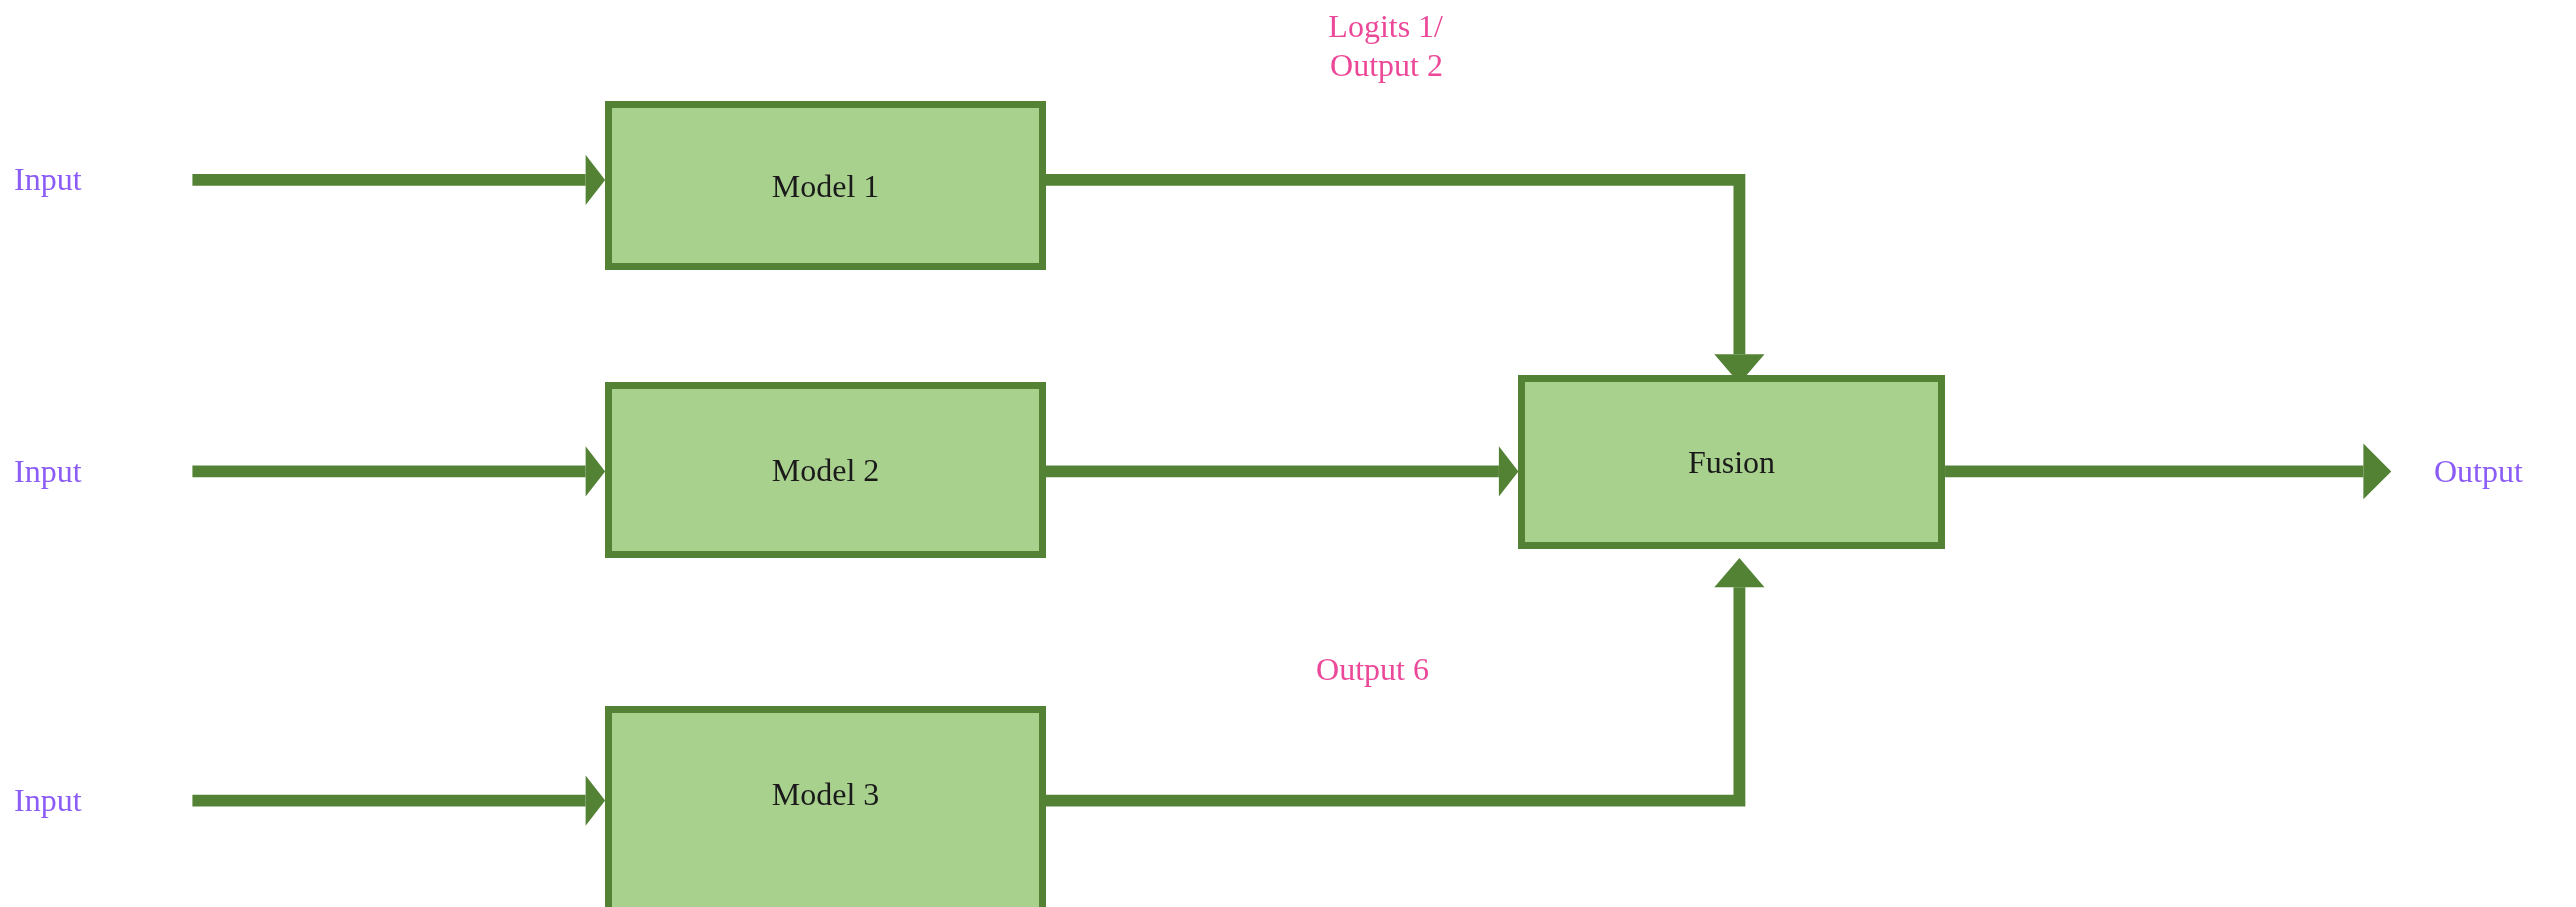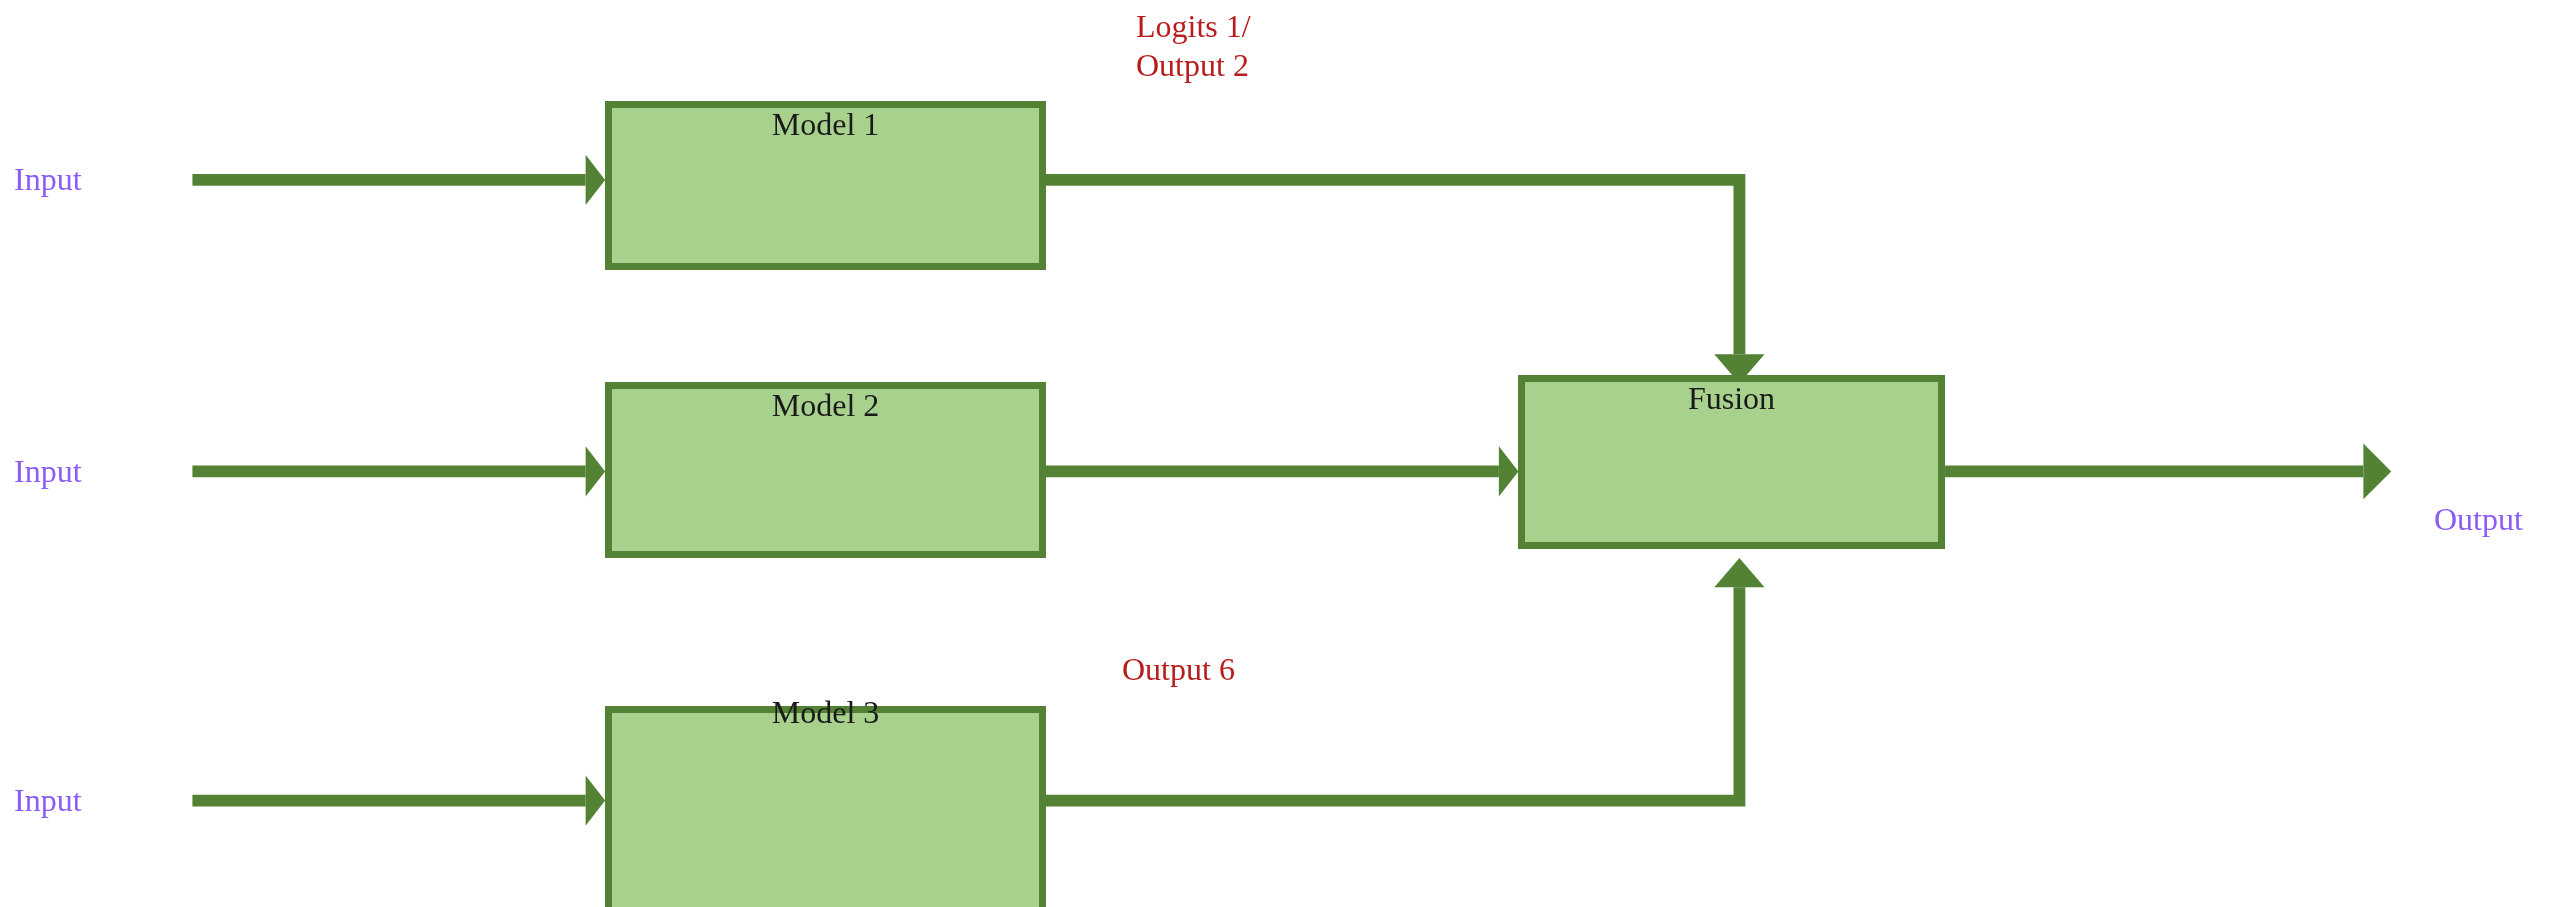--- a/index.html
+++ b/index.html
@@ -2,27 +2,27 @@
 <html style="font-size:11px"><head>
 <meta charset="utf-8">
 <style>
   html,body{margin:0;padding:0;background:#ffffff;}
   body{width:2576px;height:908px;overflow:hidden;
        font-family:"Liberation Serif","DejaVu Serif",serif;}
   #canvas{position:relative;width:2576px;height:908px;background:#ffffff;}
 
   .node{position:absolute;box-sizing:border-box;
         background:#A9D18E;border:7.7px solid #548235;
-        display:flex;justify-content:center;}
+        display:flex;align-items:center;justify-content:center;}
   .node .node-label{font-size:32px;color:#1a1a1a;line-height:1;white-space:nowrap;}
 
   .term{position:absolute;font-size:32px;color:#8b5cf6;white-space:nowrap;line-height:1;}
 
-  .edge-label{position:absolute;font-size:32px;color:#b91c1c;
-              text-align:left;line-height:1.22;white-space:nowrap;}
+  .edge-label{position:absolute;font-size:32px;color:#ec4899;
+              text-align:right;line-height:1.22;white-space:nowrap;}
 
   svg.wires{position:absolute;left:0;top:0;width:2576px;height:908px;
             overflow:visible;pointer-events:none;}
   .wire{fill:none;stroke:#548235;stroke-width:17;}
   .head{fill:#548235;stroke:none;}
 </style>
 </head>
 <body>
 
 <div id="canvas">
@@ -80,21 +80,21 @@
   <div class="node" style="left:1518px;top:375px;width:427px;height:174px;">
     <span class="node-label">Fusion</span>
   </div>
 
   <div class="term" style="left:14px;top:163px;">Input</div>
 
   <div class="term" style="left:14px;top:455px;">Input</div>
 
   <div class="term" style="left:14px;top:784px;">Input</div>
 
-  <div class="term" style="left:2434px;top:455px;margin-top:48px;">Output</div>
+  <div class="term" style="left:2434px;top:455px;">Output</div>
 
   <div class="edge-label" style="left:1136px;top:7px;width:307px;">
     <div>Logits 1/</div>
     <div>Output 2</div>
   </div>
 
 
   <div class="edge-label" style="left:1122px;top:650px;width:307px;">
     <div>Output 6</div>
   </div>

